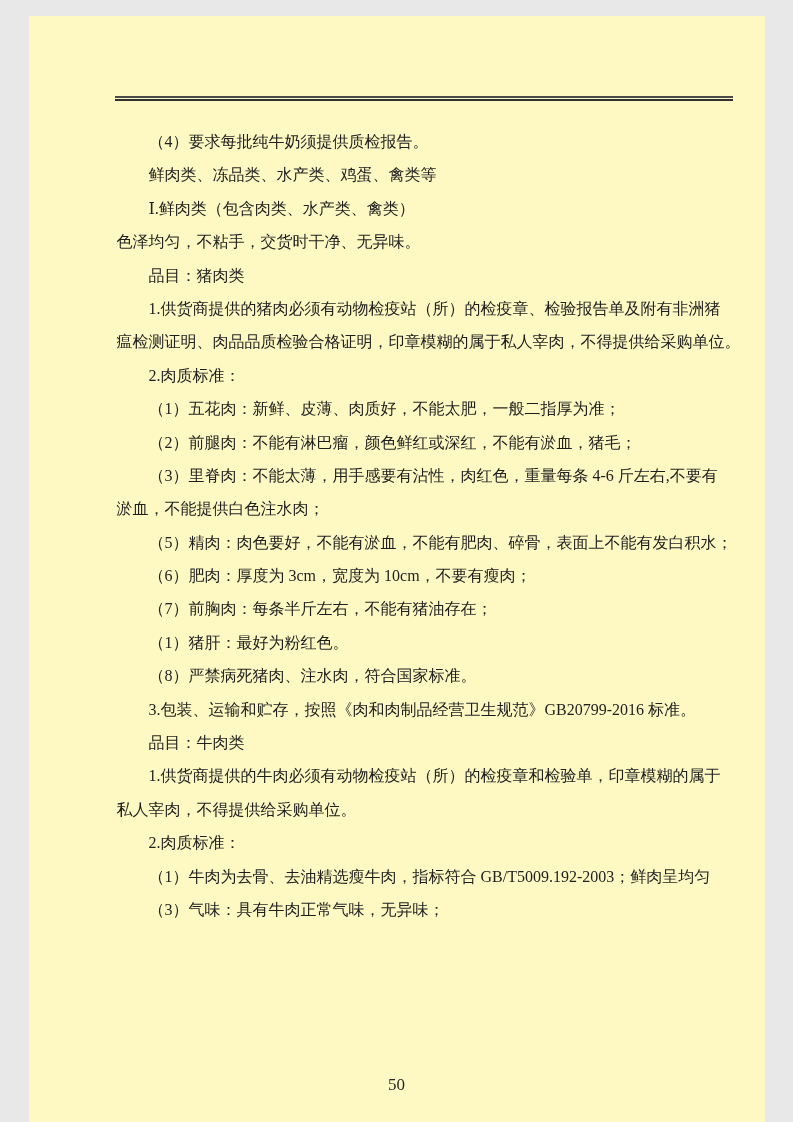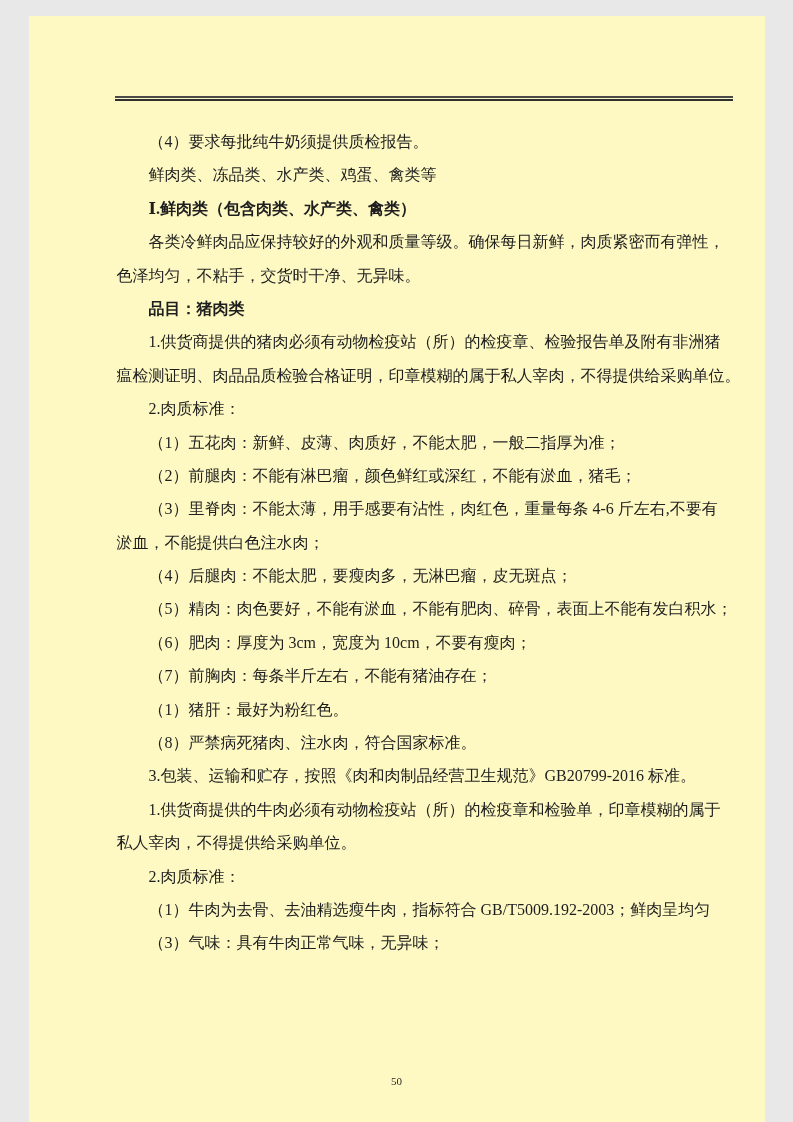--- a/index.html
+++ b/index.html
@@ -36,60 +36,59 @@
     font-size: 16px;
     height: 33.4px;
     line-height: 33.4px;
     white-space: nowrap;
     letter-spacing: 0px;
   }
   .indent {
     padding-left: 32px;
   }
   .bold {
-    font-weight: bold;
+    font-weight: normal;
   }
   .footer {
     position: absolute;
     left: 0;
     top: 1059px;
     width: 100%;
     text-align: center;
-    font-size: 11px;
+    font-size: 17px;
     color: #2a2a2a;
   }
 </style>
 </head>
 <body>
 
 <div class="page">
 
   <div class="header-rule"></div>
 
   <div class="content">
     <div class="line indent">（4）要求每批纯牛奶须提供质检报告。</div>
     <div class="line indent">鲜肉类、冻品类、水产类、鸡蛋、禽类等</div>
     <div class="line indent bold">Ⅰ.鲜肉类（包含肉类、水产类、禽类）</div>
-    <div class="line indent">各类冷鲜肉品应保持较好的外观和质量等级。确保每日新鲜，肉质紧密而有弹性，</div>
     <div class="line">色泽均匀，不粘手，交货时干净、无异味。</div>
     <div class="line indent bold">品目：猪肉类</div>
     <div class="line indent">1.供货商提供的猪肉必须有动物检疫站（所）的检疫章、检验报告单及附有非洲猪</div>
     <div class="line">瘟检测证明、肉品品质检验合格证明，印章模糊的属于私人宰肉，不得提供给采购单位。</div>
     <div class="line indent">2.肉质标准：</div>
     <div class="line indent">（1）五花肉：新鲜、皮薄、肉质好，不能太肥，一般二指厚为准；</div>
     <div class="line indent">（2）前腿肉：不能有淋巴瘤，颜色鲜红或深红，不能有淤血，猪毛；</div>
     <div class="line indent">（3）里脊肉：不能太薄，用手感要有沾性，肉红色，重量每条 4-6 斤左右,不要有</div>
     <div class="line">淤血，不能提供白色注水肉；</div>
-    <div class="line indent">（4）后腿肉：不能太肥，要瘦肉多，无淋巴瘤，皮无斑点；</div>
     <div class="line indent">（5）精肉：肉色要好，不能有淤血，不能有肥肉、碎骨，表面上不能有发白积水；</div>
     <div class="line indent">（6）肥肉：厚度为 3cm，宽度为 10cm，不要有瘦肉；</div>
     <div class="line indent">（7）前胸肉：每条半斤左右，不能有猪油存在；</div>
     <div class="line indent">（1）猪肝：最好为粉红色。</div>
     <div class="line indent">（8）严禁病死猪肉、注水肉，符合国家标准。</div>
     <div class="line indent">3.包装、运输和贮存，按照《肉和肉制品经营卫生规范》GB20799-2016 标准。</div>
+    <div class="line indent bold">品目：牛肉类</div>
     <div class="line indent">1.供货商提供的牛肉必须有动物检疫站（所）的检疫章和检验单，印章模糊的属于</div>
     <div class="line">私人宰肉，不得提供给采购单位。</div>
     <div class="line indent">2.肉质标准：</div>
     <div class="line indent">（1）牛肉为去骨、去油精选瘦牛肉，指标符合 GB/T5009.192-2003；鲜肉呈均匀</div>
     <div class="line indent">（3）气味：具有牛肉正常气味，无异味；</div>
   </div>
 
   <div class="footer">50</div>
 
 </div>

